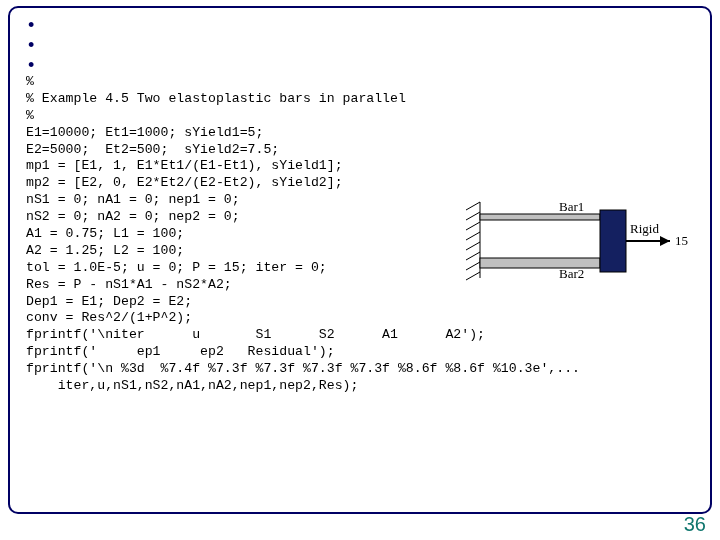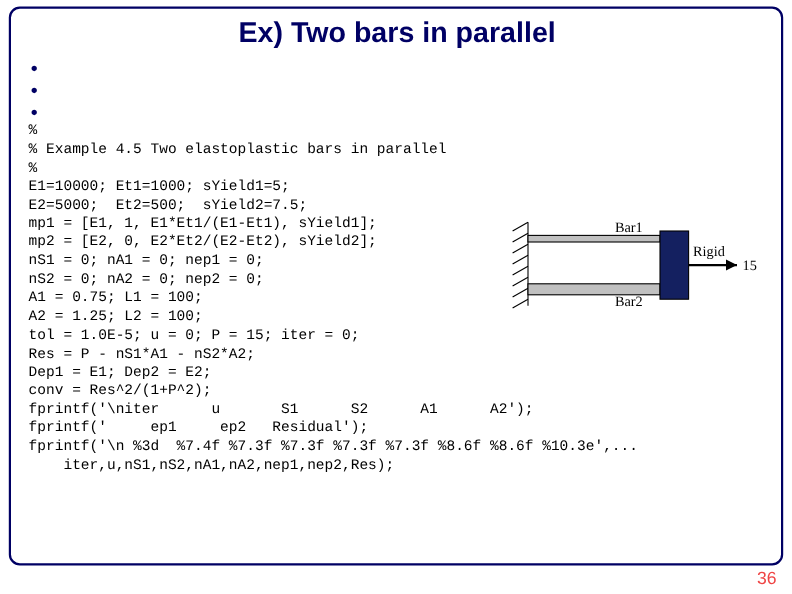--- a/index.html
+++ b/index.html
@@ -70,31 +70,30 @@
     top: 190px;
     right: 18px;
     width: 230px;
     height: 90px;
   }
   .slidenum {
     position: absolute;
     right: 14px;
     bottom: 4px;
     font-family: Arial, sans-serif;
-    font-size: 16px;
-    color: #ef4444;
+    font-size: 20px;
+    color: #0f766e;
   }
 </style>
 </head>
 <body>
 
 <div class="page">
   <div class="frame">
 
-    <h1 class="title">Ex) Two bars in parallel</h1>
 
     <div class="bullets">
       <div class="row">
         <span class="dot">•</span>
       </div>
       <div class="row">
         <span class="dot">•</span>
       </div>
       <div class="row">
         <span class="dot">•</span>

